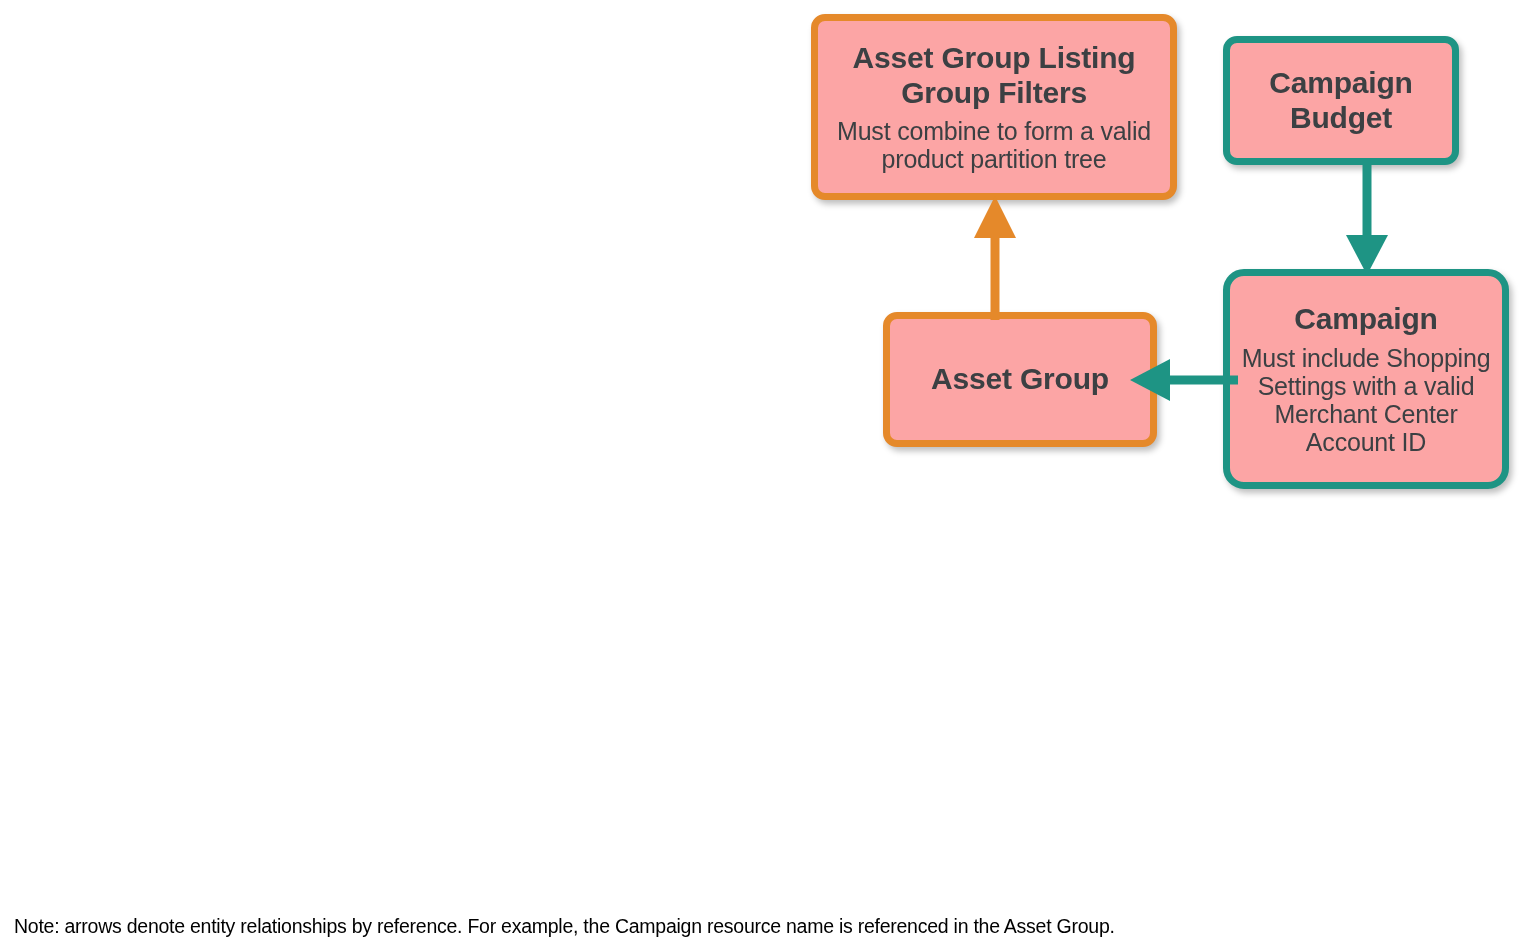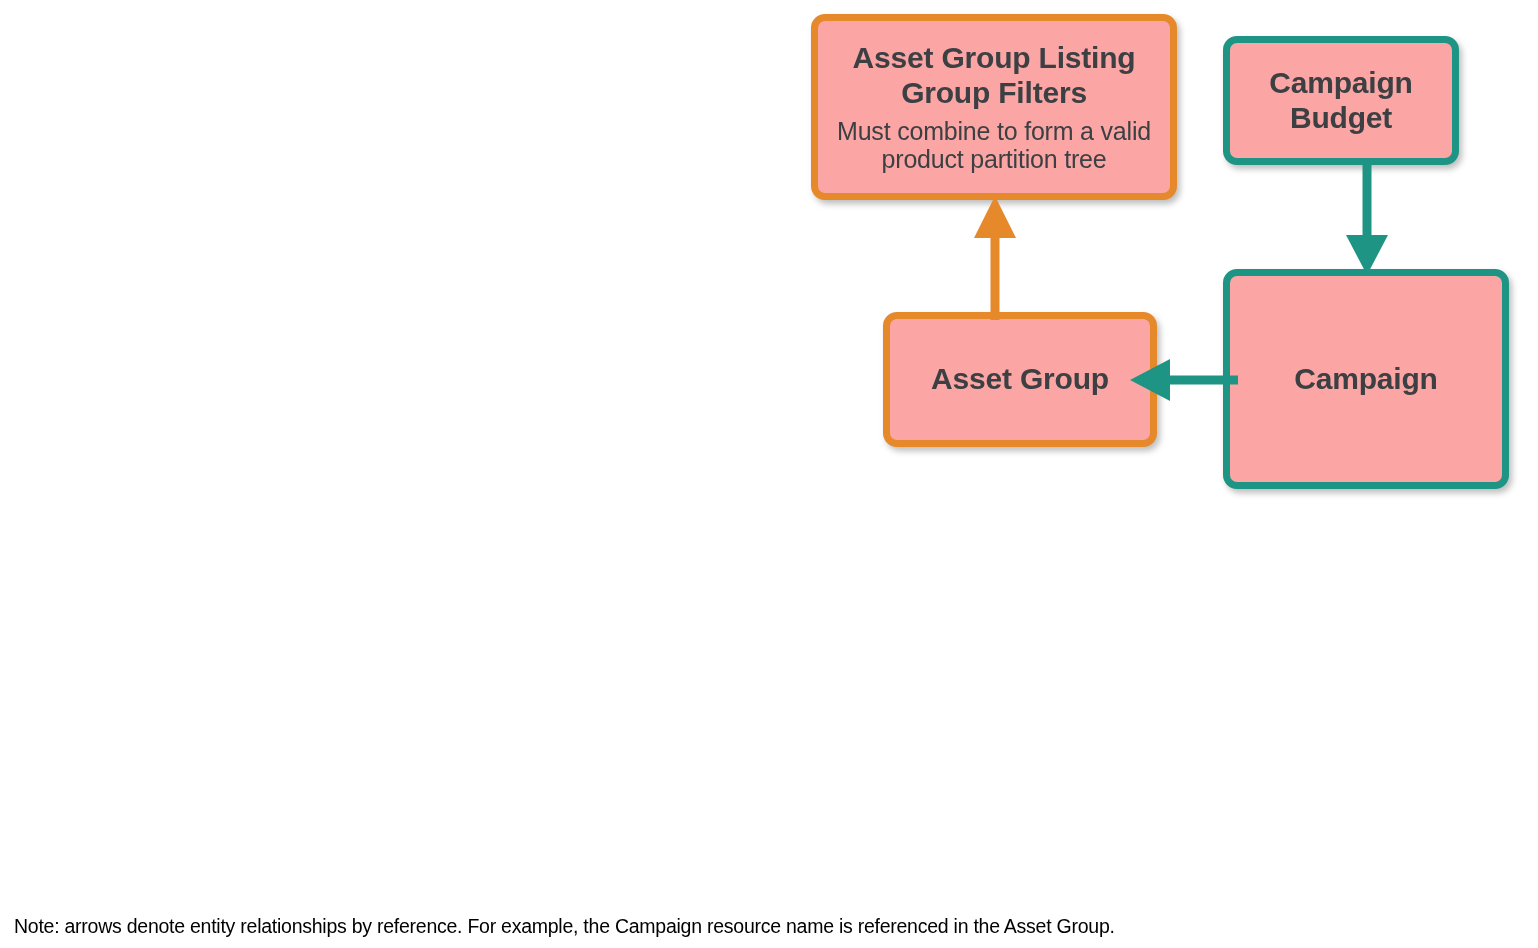--- a/index.html
+++ b/index.html
@@ -62,21 +62,21 @@
   #node-budget {
     left: 1223px; top: 36px;
     width: 236px; height: 129px;
   }
   #node-asset-group {
     left: 857px;  top: 312px;
     width: 274px; height: 135px; margin-left: 26px;
   }
   #node-campaign {
     left: 1223px; top: 269px;
-    width: 286px; height: 220px;
+    width: 286px; height: 220px; border-radius: 21px;
   }
 
   
   .connector {
     position: absolute;
     overflow: visible;
   }
   #conn-assetgroup-to-filters { left: 960px; top: 190px; width: 70px; height: 130px; }
   #conn-budget-to-campaign    { left: 1330px; top: 165px; width: 80px; height: 115px; }
   #conn-campaign-to-assetgroup{ left: 1120px; top: 350px; width: 120px; height: 60px; }
@@ -106,20 +106,21 @@
   <div class="node teal" id="node-budget">
     <div class="node-title">Campaign Budget</div>
   </div>
 
   <div class="node orange" id="node-asset-group">
     <div class="node-title">Asset Group</div>
   </div>
 
   <div class="node teal" id="node-campaign">
     <div class="node-title">Campaign</div>
+    <div class="node-sub">Must include Shopping Settings with a valid Merchant Center Account ID</div>
   </div>
 
   <svg class="connector" id="conn-assetgroup-to-filters" viewBox="0 0 70 130" width="70" height="130">
     <line x1="35" y1="130" x2="35" y2="46" stroke="#e5892a" stroke-width="9"></line>
     <polygon points="35,6 56,48 14,48" fill="#e5892a"></polygon>
   </svg>
 
   <svg class="connector" id="conn-budget-to-campaign" viewBox="0 0 80 115" width="80" height="115">
     <line x1="37" y1="0" x2="37" y2="72" stroke="#1e9484" stroke-width="9"></line>
     <polygon points="37,110 58,70 16,70" fill="#1e9484"></polygon>

